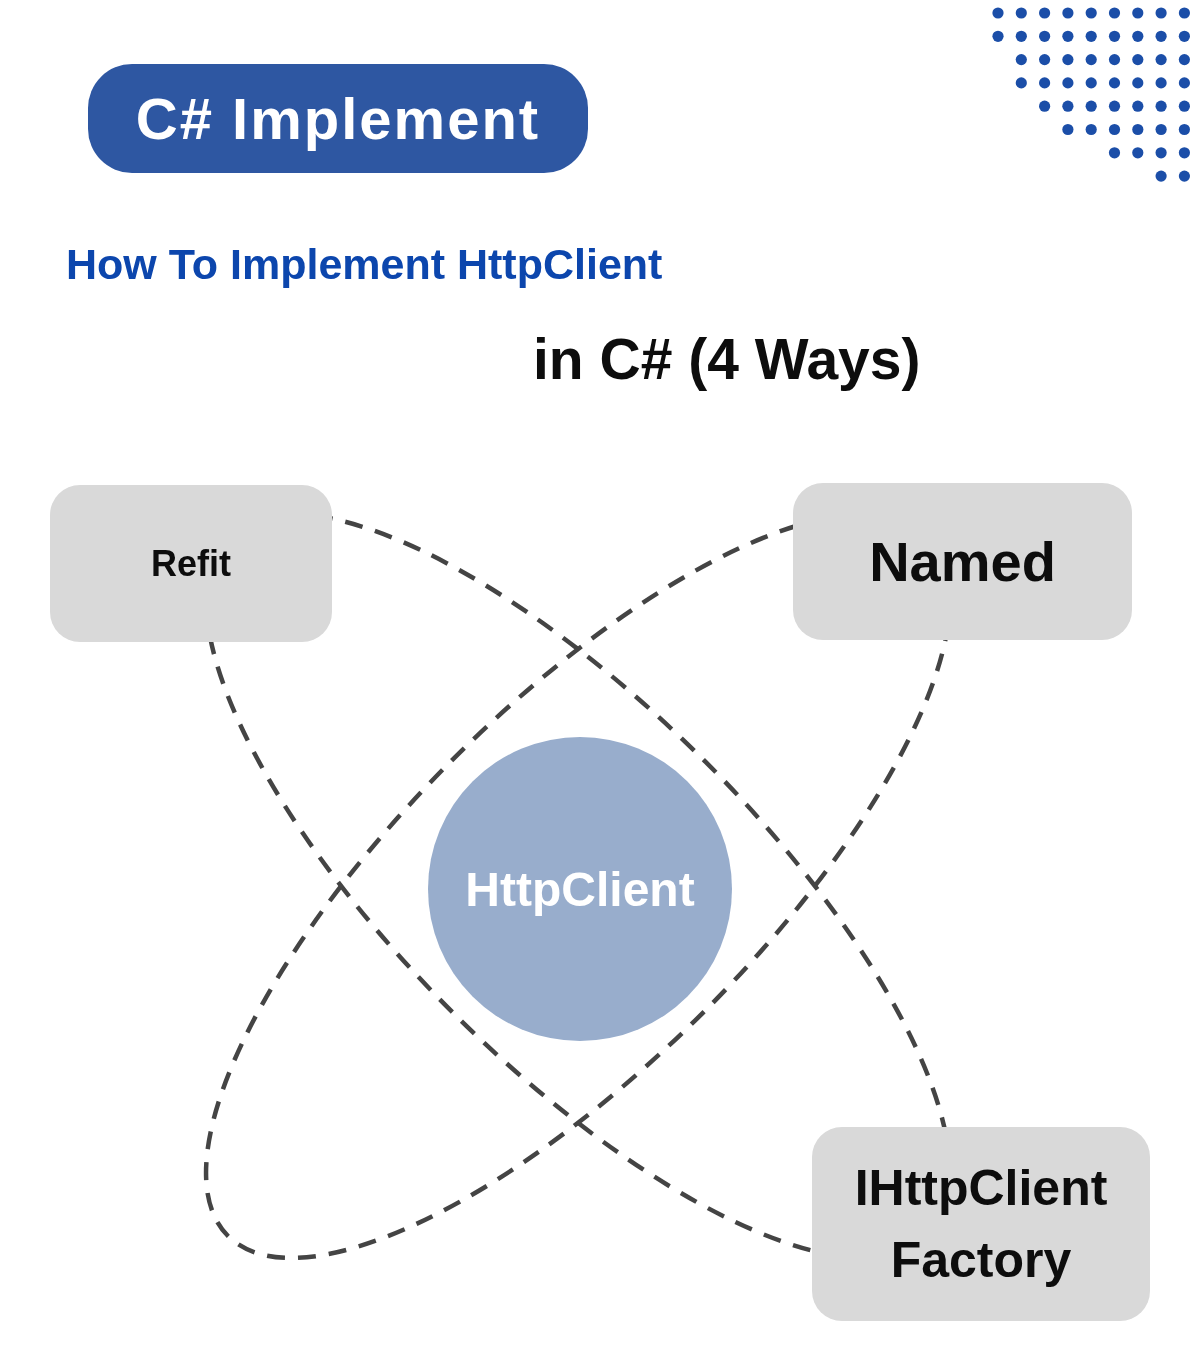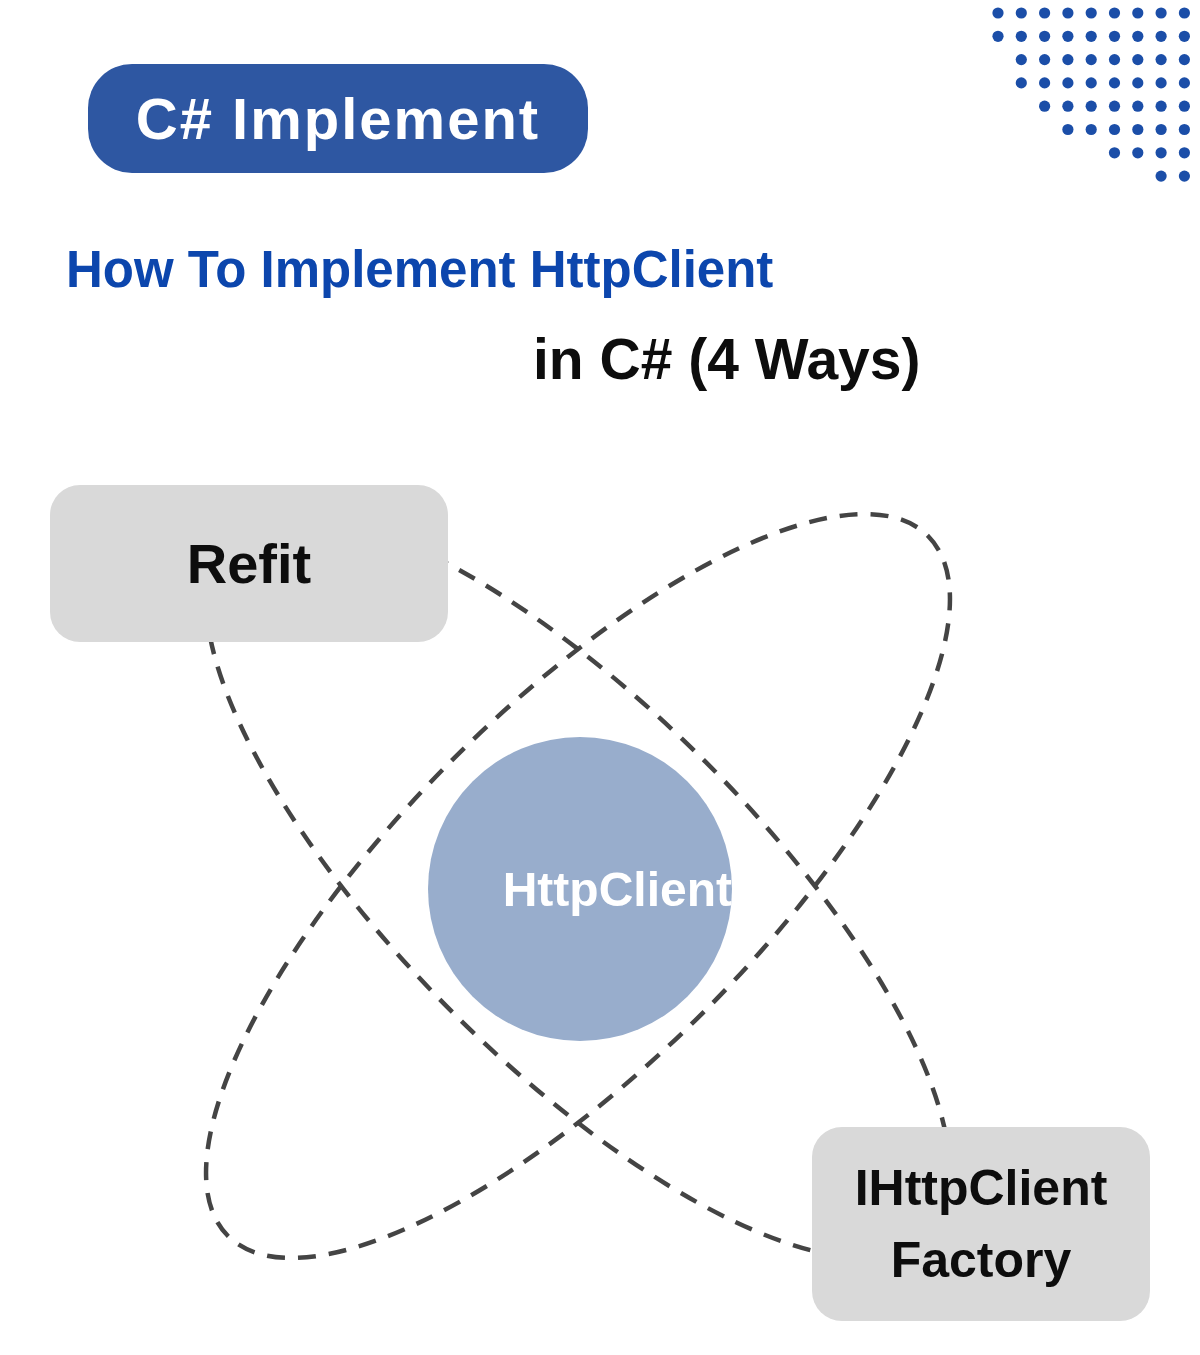--- a/index.html
+++ b/index.html
@@ -28,56 +28,56 @@
     width:500px;height:109px;
     background:var(--badge-bg);
     border-radius:44px;
     display:flex;align-items:center;justify-content:center;
     color:var(--badge-text);
     font-size:58px;font-weight:bold;letter-spacing:2px;
   }
   .title-line1{
     position:absolute;left:66px;top:240px;
     color:var(--title-blue);
-    font-size:51px;font-weight:bold;letter-spacing:0px;
+    font-size:43px;font-weight:bold;letter-spacing:0px;
     white-space:nowrap;
   }
   .title-line2{
     position:absolute;left:533px;top:326px;
     color:var(--text-dark);
     font-size:57px;font-weight:bold;
     white-space:nowrap;
     text-align:center;
   }
   .diagram-svg{
     position:absolute;left:0;top:0;width:1200px;height:1355px;
     z-index:1;
   }
   .hub-circle{
     position:absolute;left:428px;top:737px;
     width:304px;height:304px;border-radius:50%;
     background:var(--circle-bg);
-    display:flex;align-items:center;justify-content:flex-end;
+    display:flex;align-items:center;justify-content:center;
     z-index:2;
   }
   .hub-circle span{
     color:var(--circle-text);
     font-size:48px;font-weight:bold;
   }
   .node{
     position:absolute;
     background:var(--box-bg);
     border-radius:30px;
     display:flex;align-items:center;justify-content:center;
     text-align:center;
     color:var(--text-dark);
     font-weight:bold;
     z-index:3;
   }
-  .node-refit  {left:50px; top:485px; width:398px;height:157px;font-size:56px;}
+  .node-refit  {left:50px; top:485px; width:282px;height:157px;font-size:36px;}
   .node-named  {left:793px;top:483px; width:339px;height:157px;font-size:56px;}
   .node-typed  {left:50px; top:1128px;width:340px;height:157px;font-size:56px;}
   .node-factory{left:812px;top:1127px;width:338px;height:194px;font-size:50px;line-height:1.44;padding:6px 28px;}
 </style>
 </head>
 <body>
 
 <div class="canvas">
 
   <svg class="diagram-svg" viewBox="0 0 1200 1355" xmlns="http://www.w3.org/2000/svg">
@@ -149,17 +149,20 @@
   <div class="title-line1">How To Implement HttpClient</div>
   <div class="title-line2">in C# (4 Ways)</div>
 
   <div class="hub-circle">
     <span>HttpClient</span>
   </div>
 
   <div class="node node-refit">
     <span>Refit</span>
   </div>
+  <div class="node node-named">
+    <span>Named</span>
+  </div>
   <div class="node node-factory">
     <span>IHttpClient Factory</span>
   </div>
 
 </div>
 
 </body></html>

